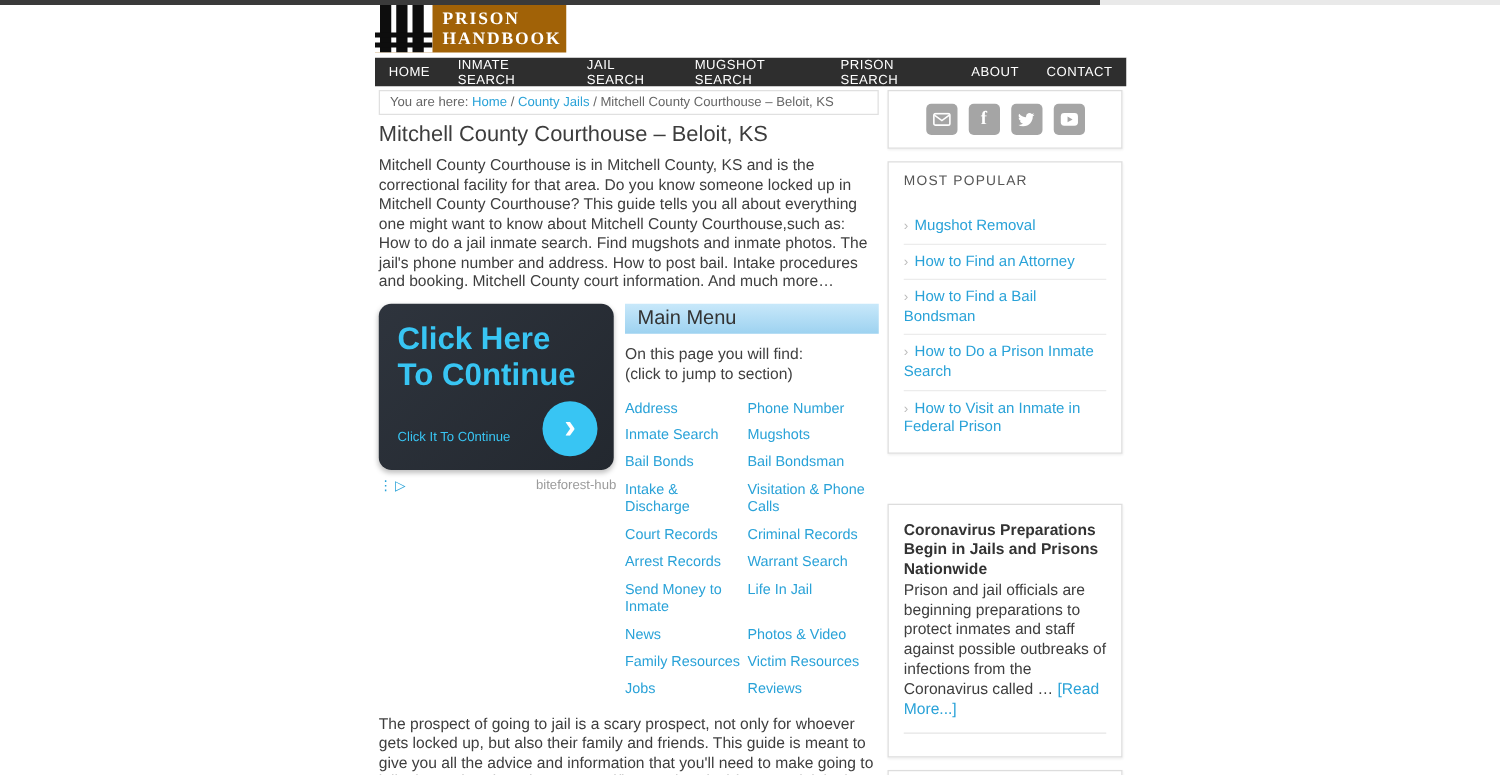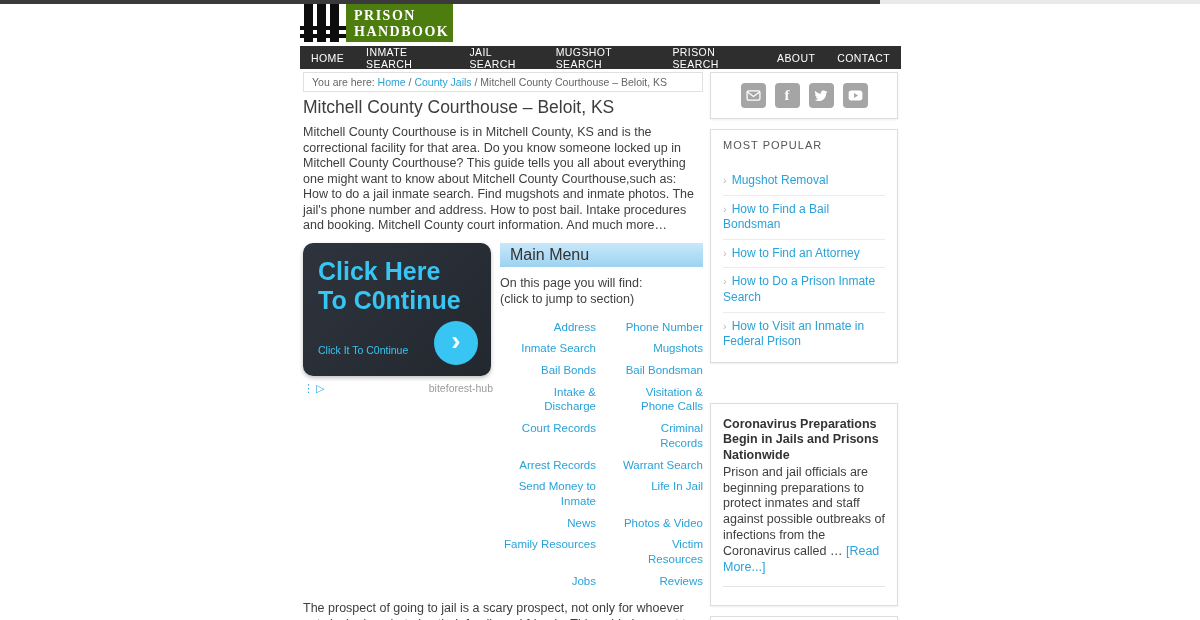--- a/index.html
+++ b/index.html
@@ -7,21 +7,21 @@
               font-family:"Liberation Sans", sans-serif; }
   a { text-decoration:none; cursor:pointer; }
 
   .top-strip-dark { position:absolute; left:0; top:0; width:880px; height:4px; background:#3a3a3a; }
   .top-strip-light{ position:absolute; left:880px; top:0; width:320px; height:4px; background:#e9e9e9; }
 
   .site { position:absolute; left:300px; top:4px; width:601px; height:616px; background:#fff; }
 
   
   .masthead { position:relative; height:42px; background:#fff; }
-  .logo { position:absolute; left:0; top:0; width:153px; height:38px; background:#4d7c0f; display:flex; }
+  .logo { position:absolute; left:0; top:0; width:153px; height:38px; background:#a16207; display:flex; }
   .logo-icon { width:46px; height:100%; background:#ffffff; position:relative; overflow:hidden; }
   .vbar { position:absolute; top:0; width:9px; height:100%; background:#0d0d0d; }
   .vbar.b1{left:4px;} .vbar.b2{left:17px;} .vbar.b3{left:30px;}
   .hbar { position:absolute; left:0; width:100%; height:4px; background:#0d0d0d; }
   .hbar.h1{bottom:12px;} .hbar.h2{bottom:4px;}
   .logo-text { flex:1; color:#fff; font-family:"Liberation Serif", serif; font-weight:bold;
                font-size:14px; line-height:1.15; letter-spacing:1.5px; padding:4px 0 0 8px; }
 
   
   .nav { height:23px; background:#2e2e2e; display:flex; align-items:stretch; }
@@ -51,21 +51,21 @@
                background:#38c5f3; color:#fff; display:flex; align-items:center; justify-content:center;
                font-size:28px; font-weight:700; padding-bottom:4px; }
   .ad-attrib { display:flex; justify-content:space-between; align-items:center; margin-top:6px; }
   .ad-choice { color:#29a2d8; font-size:11px; letter-spacing:2px; }
   .ad-source { color:#9b9b9b; font-size:10.5px; }
 
   .menu-col { width:203px; }
   .menu-header { background:linear-gradient(to bottom,#c8e8fa,#9dd2f0); padding:3px 10px; font-size:16px;
                  color:#333; margin-bottom:8px; }
   .menu-intro { font-size:12.5px; color:#404040; line-height:1.3; margin-bottom:10px; width:170px; }
-  .menu-grid { display:grid; grid-template-columns:96px 1fr; column-gap:19px;text-align:right; }
+  .menu-grid { display:grid; grid-template-columns:96px 1fr; column-gap:2px; }
   .menu-grid a { font-size:11.5px; line-height:1.28; color:#29a2d8; padding:2.5px 0; margin-bottom:2px; }
 
   .outro { margin-top:8px; }
 
   
   .widget { background:#fff; border:1px solid #dddddd; box-shadow:0 1px 2px rgba(0,0,0,.07);
             margin-bottom:10px; }
   .w-social { height:47px; display:flex; align-items:center; justify-content:center; gap:9px; }
   .soc-btn { width:25px; height:25px; border-radius:4px; background:#a5a5a5; display:flex;
              align-items:center; justify-content:center; color:#fff; }
@@ -211,22 +211,22 @@
             <rect x="0.5" y="0.5" width="15" height="11" rx="3" fill="#fff"></rect>
             <path d="M6.4 3.4 v5.2 l4.4 -2.6 z" fill="#a5a5a5"></path>
           </svg>
         </span>
       </div>
 
       <div class="widget w-pad">
         <div class="widget-title">MOST POPULAR</div>
         <ul class="pop-list">
           <li><span class="pop-chev">›</span><a>Mugshot Removal</a></li>
+          <li><span class="pop-chev">›</span><a>How to Find an Attorney</a></li>
           <li><span class="pop-chev">›</span><a>How to Find a Bail Bondsman</a></li>
-          <li><span class="pop-chev">›</span><a>How to Find an Attorney</a></li>
           <li><span class="pop-chev">›</span><a>How to Do a Prison Inmate Search</a></li>
           <li><span class="pop-chev">›</span><a>How to Visit an Inmate in Federal Prison</a></li>
         </ul>
       </div>
 
       <div class="widget w-news">
         <div class="news-title">Coronavirus Preparations Begin in Jails and Prisons Nationwide</div>
         <div class="news-body"><span>Prison and jail officials are beginning preparations to protect inmates and staff against possible outbreaks of infections from the Coronavirus called … </span><a class="read-more">[Read More...]</a></div>
         <hr class="news-divider">
       </div>

